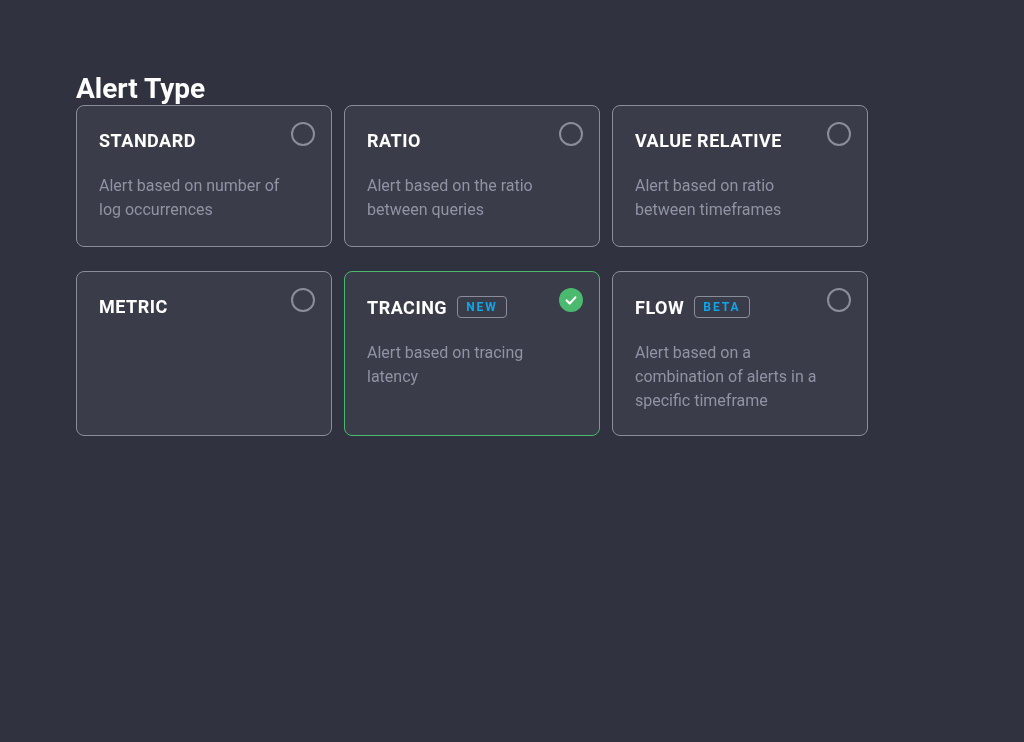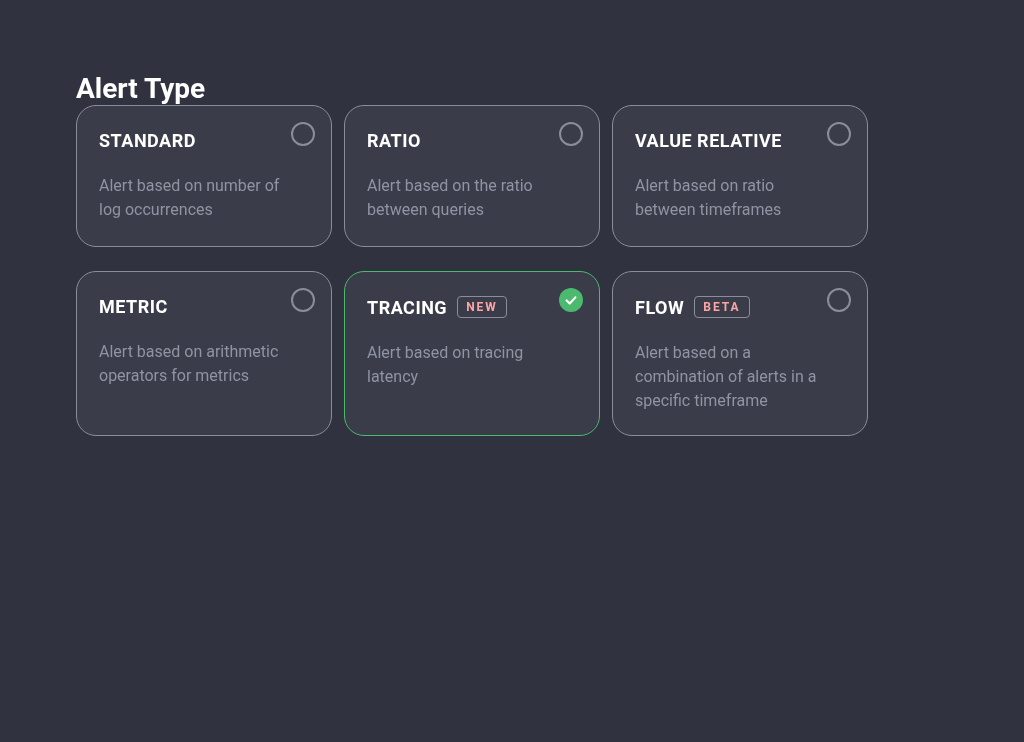--- a/index.html
+++ b/index.html
@@ -21,21 +21,21 @@
     }
     .cards-grid {
       display: grid;
       grid-template-columns: repeat(3, 256px);
       gap: 24px 12px;
     }
     .card {
       position: relative;
       background-color: #3a3c4a;
       border: 1.5px solid #8a8d9a;
-      border-radius: 20px;
+      border-radius: 8px;
       padding: 24px 22px 22px 22px;
       min-height: 142px;
       cursor: pointer;
     }
     .card.selected {
       border-color: #4bb96e;
     }
     .card-header {
       display: flex;
       align-items: center;
@@ -47,21 +47,21 @@
       font-size: 18px;
       font-weight: 700;
       letter-spacing: 0.5px;
     }
     .badge {
       border: 1.5px solid #8a8d9a;
       border-radius: 4px;
       padding: 3px 8px;
       font-size: 12px;
       font-weight: 700;
-      color: #fca5a5;
+      color: #0ea5e9;
       letter-spacing: 2px;
     }
     .card-desc {
       color: #9093a1;
       font-size: 16px;
       line-height: 1.5;
       max-width: 185px;
       margin-top: 23px;
     }
     .radio-indicator {
@@ -131,21 +131,20 @@
     <p class="card-desc">Alert based on ratio between timeframes</p>
   </div>
 
   <div class="card">
     <div class="radio-indicator">
       <div class="radio-circle"></div>
     </div>
     <div class="card-header">
       <span class="card-title">METRIC</span>
     </div>
-    <p class="card-desc">Alert based on arithmetic operators for metrics</p>
   </div>
 
   <div class="card selected">
     <div class="radio-indicator">
       <div class="check-circle">
         <svg viewBox="0 0 16 16" fill="none">
           <path d="M3 8.5L6.5 12L13 5" stroke="#ffffff" stroke-width="2.5" stroke-linecap="round" stroke-linejoin="round"></path>
         </svg>
       </div>
     </div>

